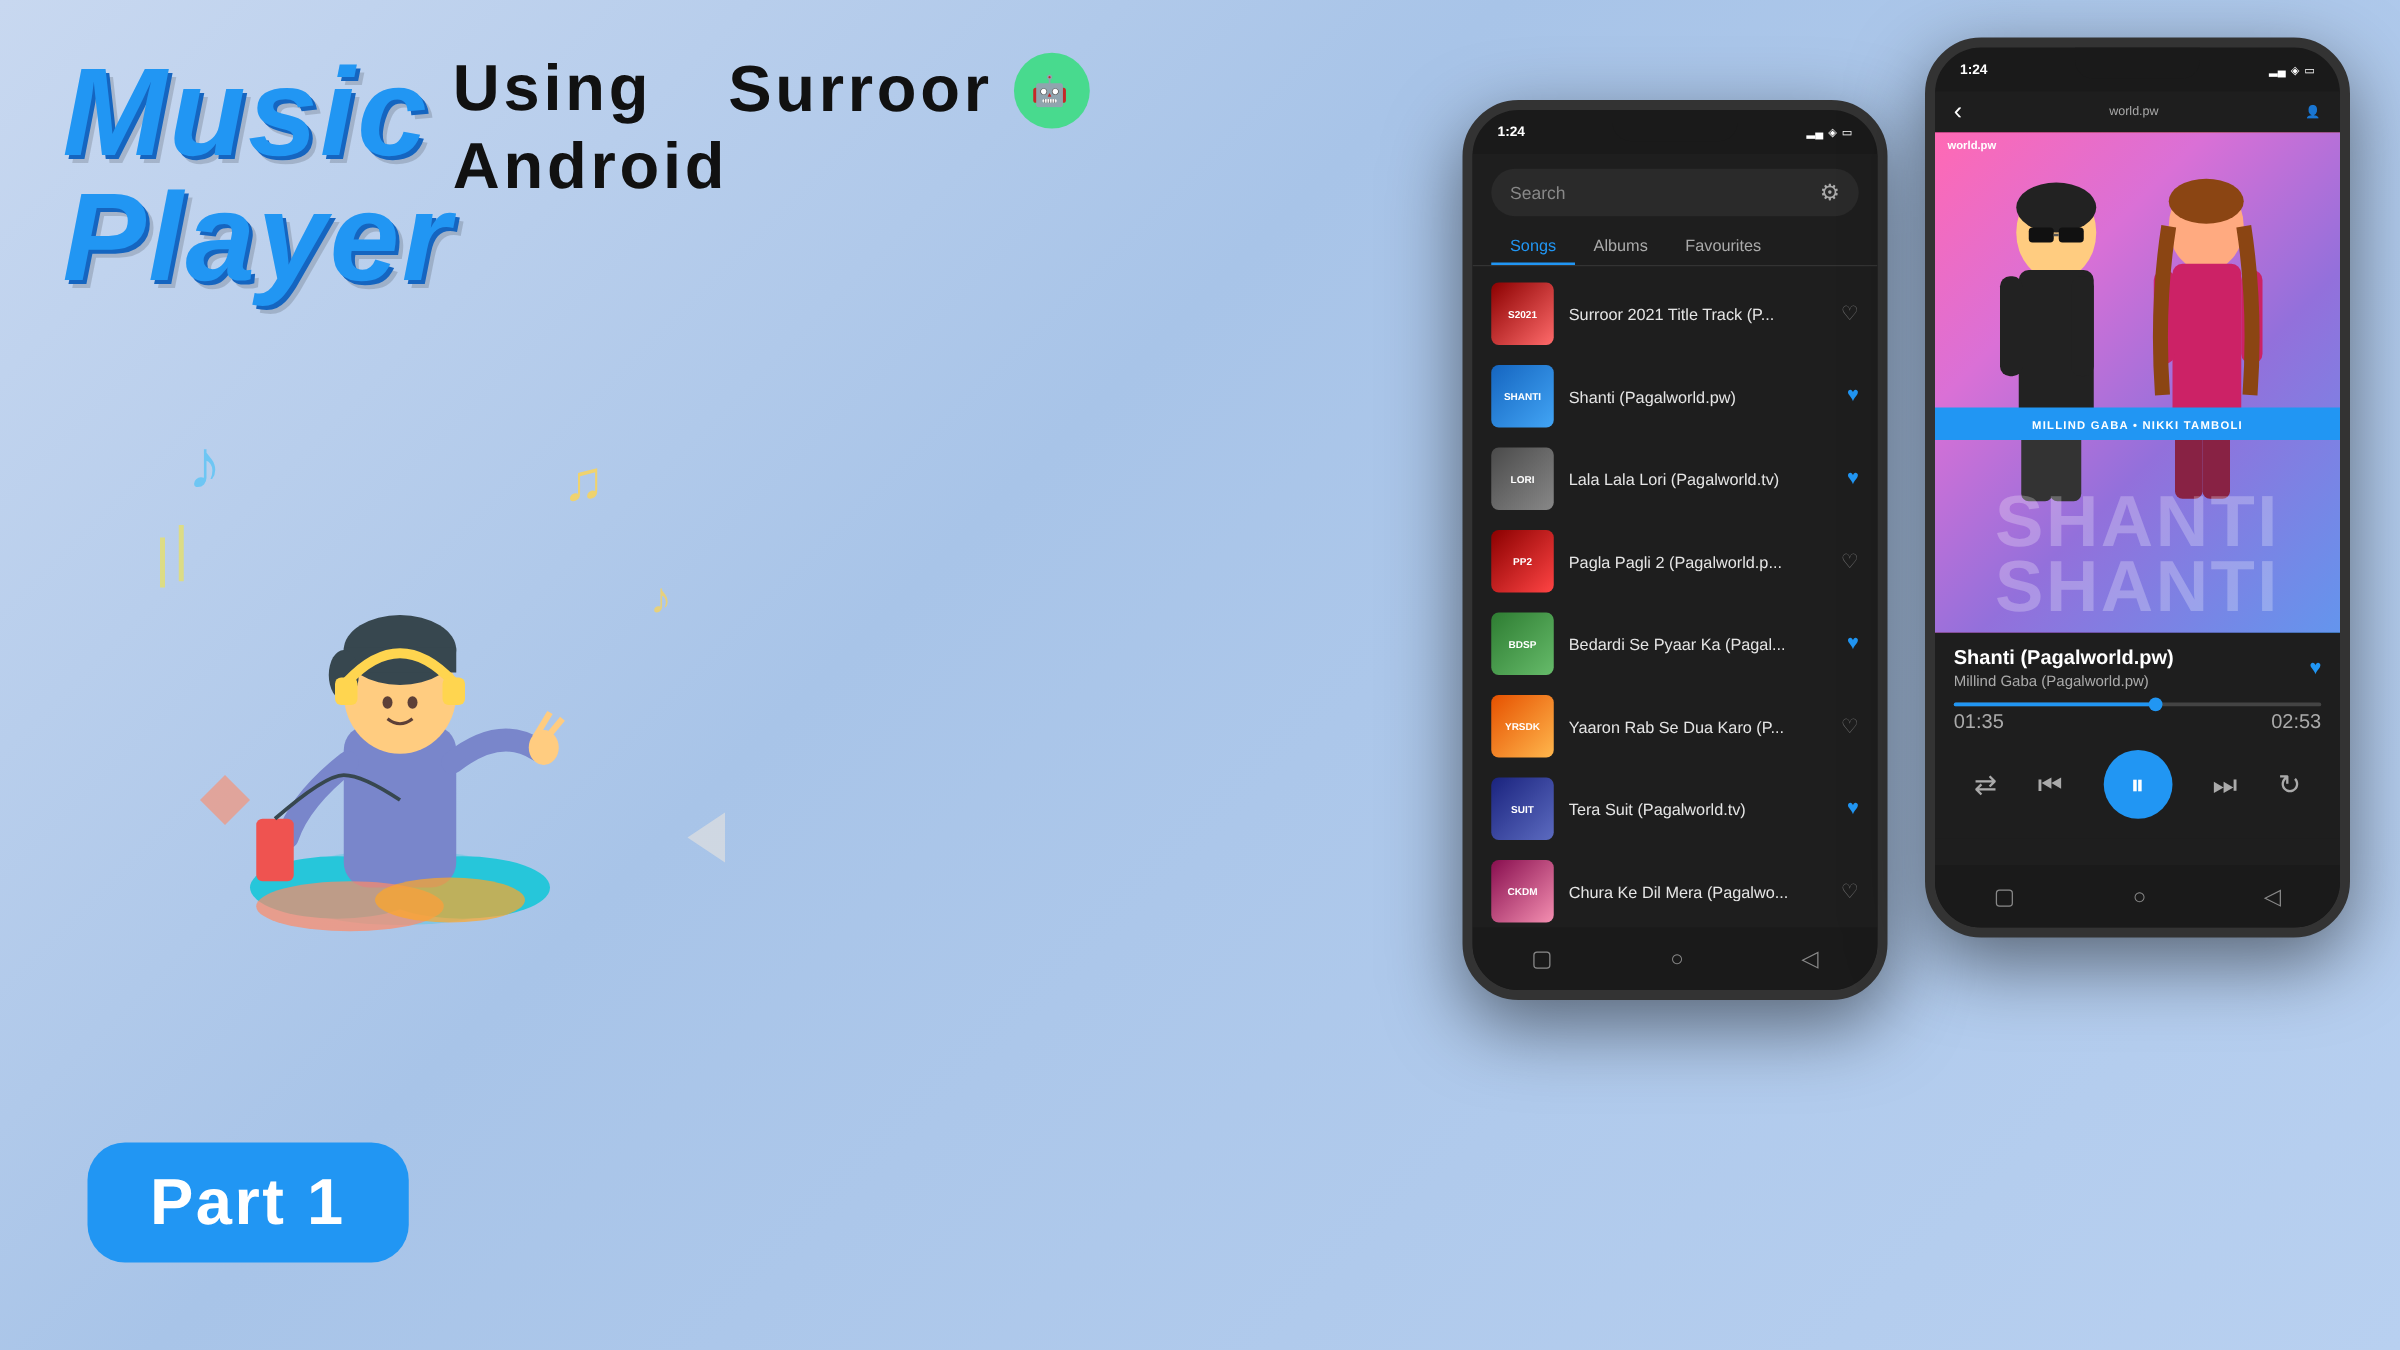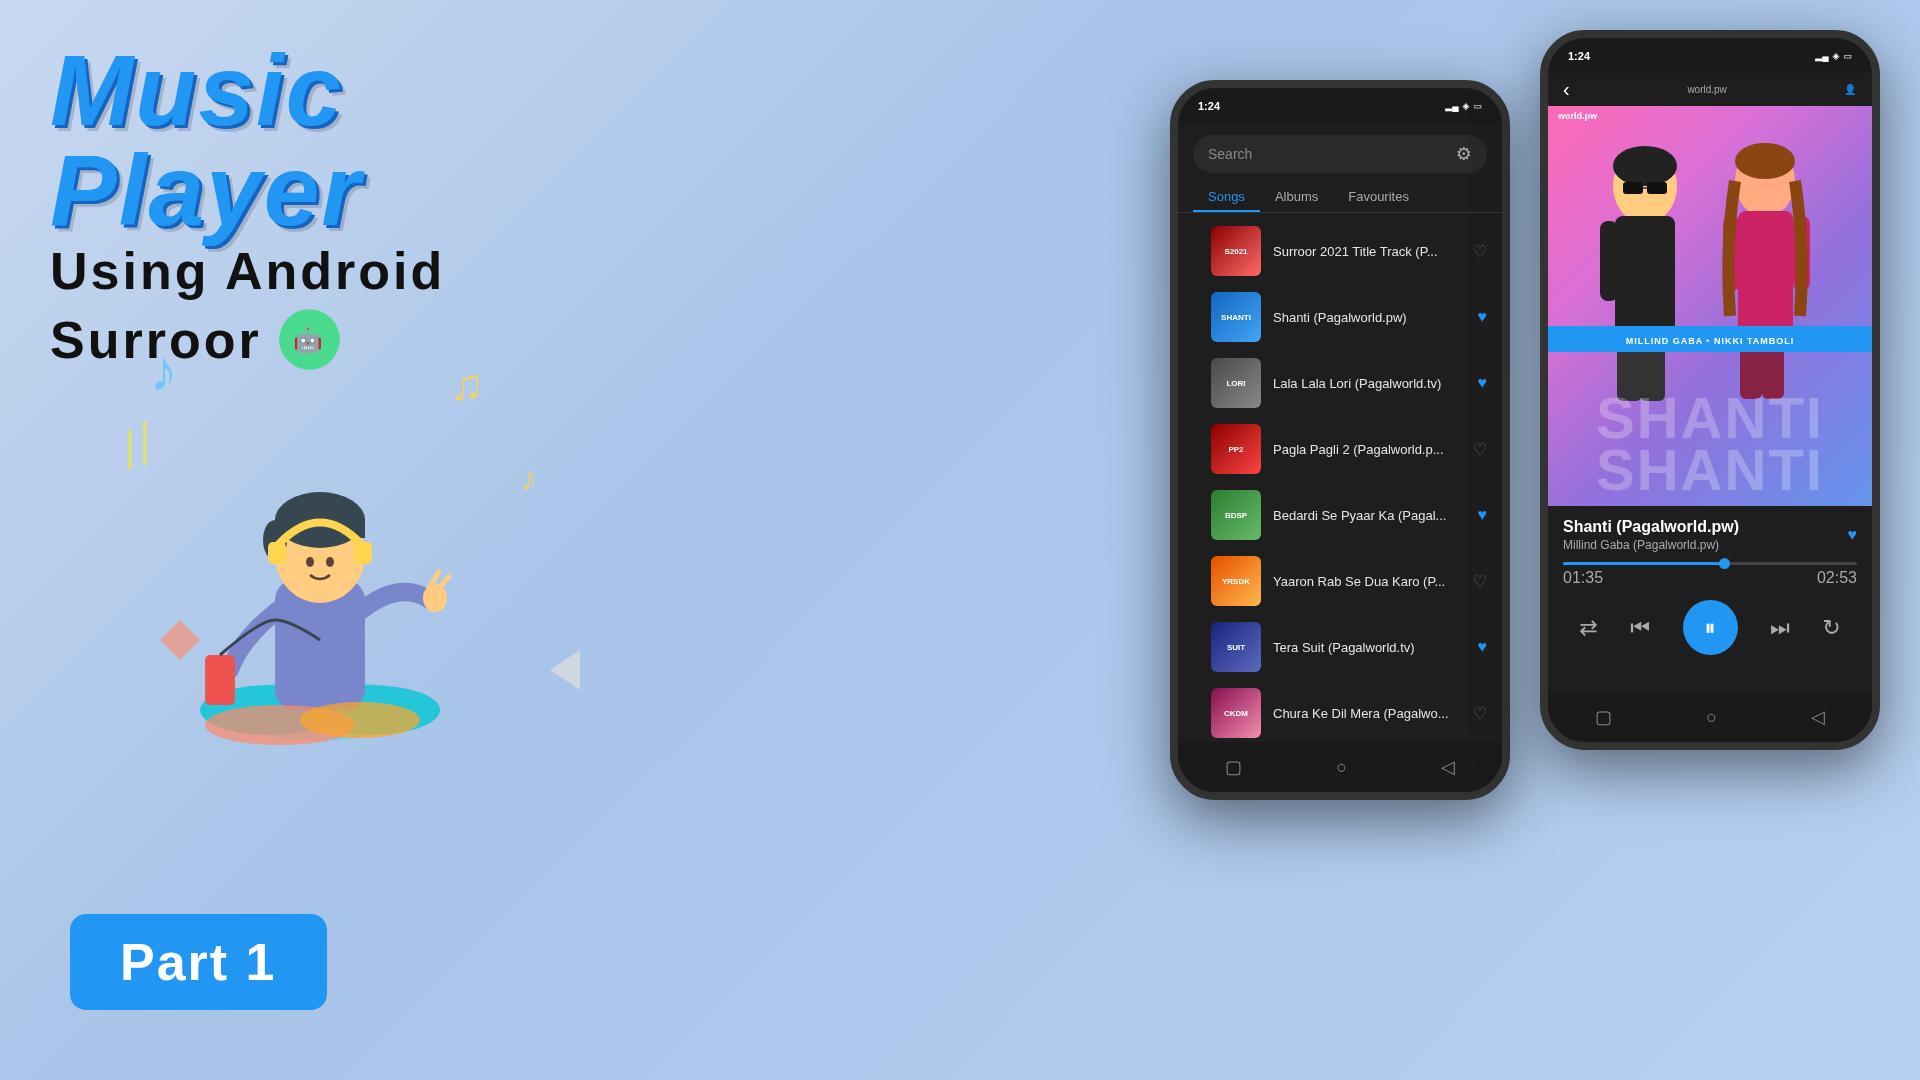--- a/index.html
+++ b/index.html
@@ -13,21 +13,21 @@
     }
 
     
     .left-section {
       position: absolute;
       left: 0;
       top: 0;
       width: 660px;
       height: 1080px;
       display: flex;
-      flex-direction: column;
+      flex-direction: row;
       align-items: flex-start;
       padding: 40px 40px 40px 50px;
     }
 
     .title-music {
       font-size: 100px;
       font-weight: 900;
       color: #2196F3;
       text-shadow: 3px 3px 0px #1565C0, 6px 6px 0px rgba(0,0,0,0.15);
       letter-spacing: 2px;
@@ -54,21 +54,21 @@
       width: 65px;
       height: 65px;
     }
 
     
     .part-badge {
       position: absolute;
       left: 70px;
       bottom: 70px;
       background: #2196F3;
-      border-radius: 16px;
+      border-radius: 30px;
       padding: 18px 50px;
     }
 
     .part-badge-text {
       font-size: 52px;
       font-weight: 900;
       color: white;
       letter-spacing: 2px;
     }
 
@@ -191,21 +191,20 @@
       bottom: 0;
       left: 0;
       right: 0;
       height: 2px;
       background: #2196F3;
     }
 
     .songs-list {
       flex: 1;
       overflow: hidden;
-      padding-left: 18px;
     }
 
     .song-item {
       display: flex;
       align-items: center;
       padding: 8px 15px;
       gap: 12px;
     }
 
     .song-thumb {

